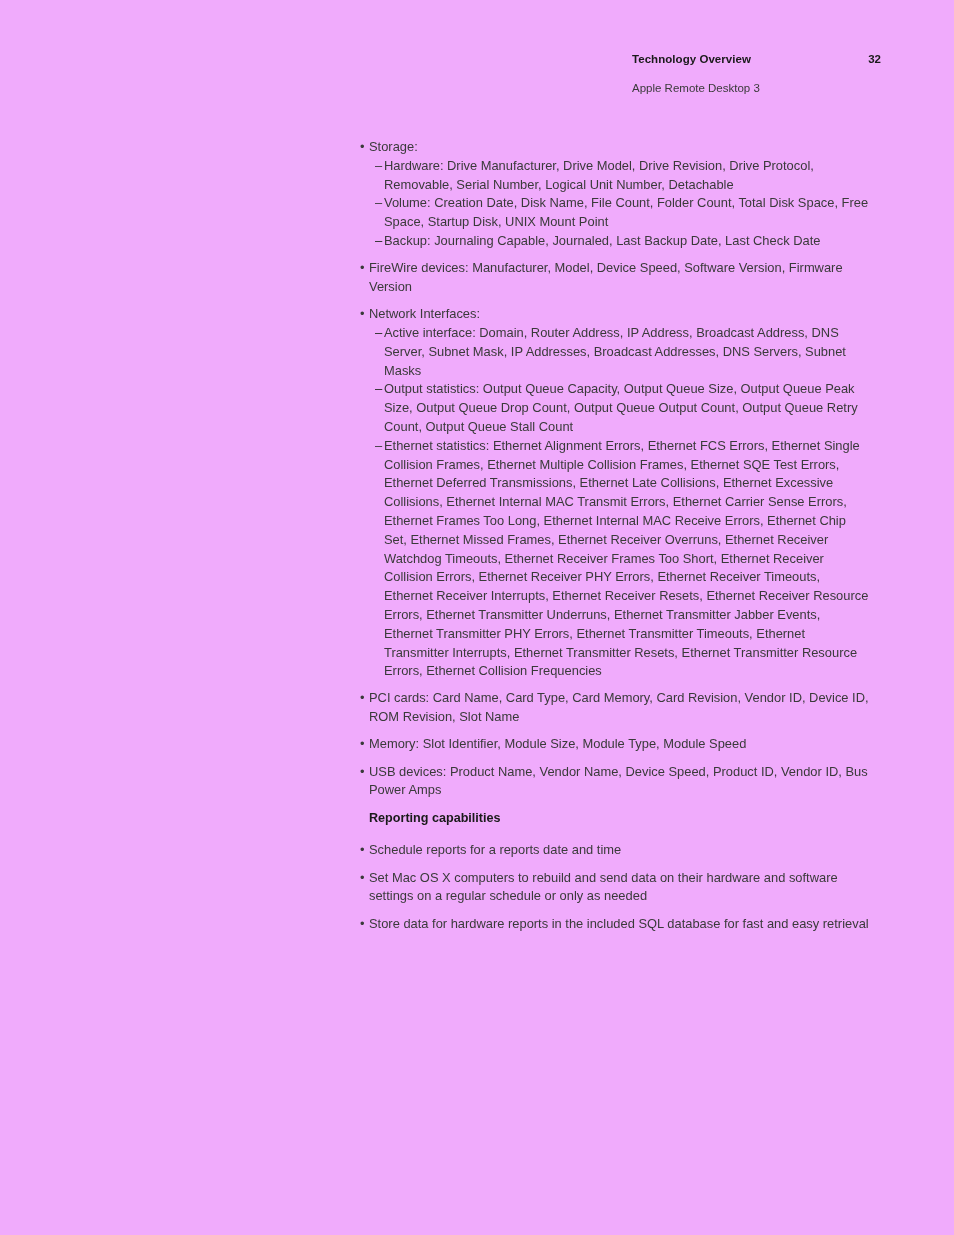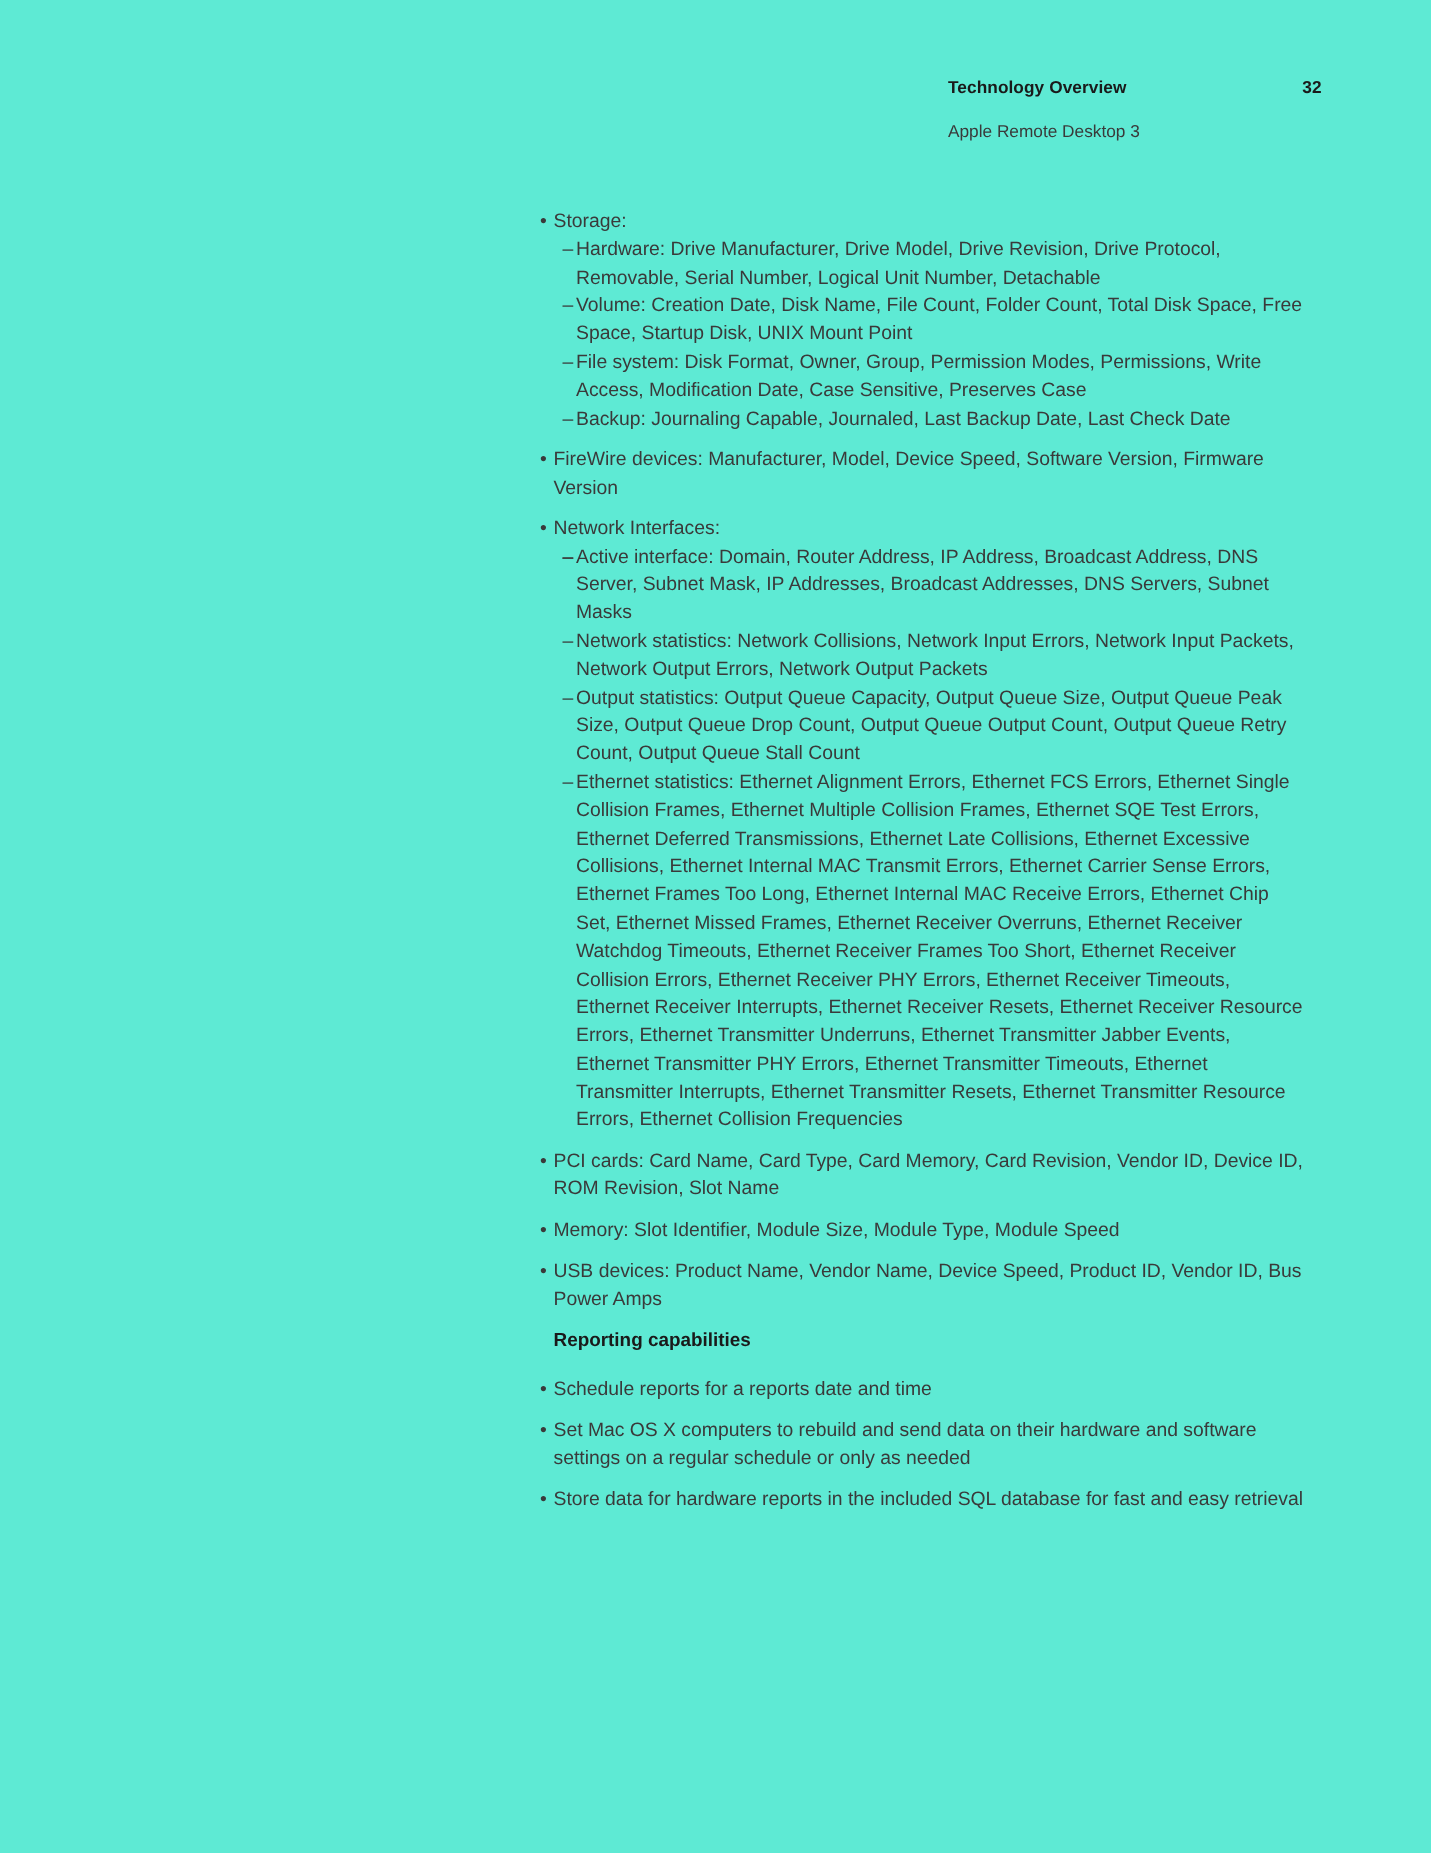--- a/index.html
+++ b/index.html
@@ -4,21 +4,21 @@
 <style>
   html, body {
     margin: 0;
     padding: 0;
     background: #ffffff;
   }
   .page {
     position: relative;
     width: 954px;
     height: 1235px;
-    background: #5eead4;
+    background: #f0abfc;
     font-family: "Liberation Sans", sans-serif;
     color: #3a3a3a;
     overflow: hidden;
   }
 
   
   .header {
     position: absolute;
     left: 632px;
     top: 52px;
@@ -134,21 +134,20 @@
       <div class="b2">
         <span class="mk">–</span>
         <span>Hardware: Drive Manufacturer, Drive Model, Drive Revision, Drive Protocol, Removable, Serial Number, Logical Unit Number, Detachable</span>
       </div>
       <div class="b2">
         <span class="mk">–</span>
         <span>Volume: Creation Date, Disk Name, File Count, Folder Count, Total Disk Space, Free Space, Startup Disk, UNIX Mount Point</span>
       </div>
       <div class="b2">
         <span class="mk">–</span>
-        <span>File system: Disk Format, Owner, Group, Permission Modes, Permissions, Write Access, Modification Date, Case Sensitive, Preserves Case</span>
       </div>
       <div class="b2">
         <span class="mk">–</span>
         <span>Backup: Journaling Capable, Journaled, Last Backup Date, Last Check Date</span>
       </div>
     </div>
 
     <div class="b1 tight">
       <span class="mk">•</span>
       <span>FireWire devices: Manufacturer, Model, Device Speed, Software Version, Firmware Version</span>
@@ -161,21 +160,20 @@
     <div class="sublist">
       <div class="b2">
         <span class="mk">–</span>
       </div>
       <div class="b2">
         <span class="mk">–</span>
         <span>Active interface: Domain, Router Address, IP Address, Broadcast Address, DNS Server, Subnet Mask, IP Addresses, Broadcast Addresses, DNS Servers, Subnet Masks</span>
       </div>
       <div class="b2">
         <span class="mk">–</span>
-        <span>Network statistics: Network Collisions, Network Input Errors, Network Input Packets, Network Output Errors, Network Output Packets</span>
       </div>
       <div class="b2">
         <span class="mk">–</span>
         <span>Output statistics: Output Queue Capacity, Output Queue Size, Output Queue Peak Size, Output Queue Drop Count, Output Queue Output Count, Output Queue Retry Count, Output Queue Stall Count</span>
       </div>
       <div class="b2">
         <span class="mk">–</span>
         <span>Ethernet statistics: Ethernet Alignment Errors, Ethernet FCS Errors, Ethernet Single Collision Frames, Ethernet Multiple Collision Frames, Ethernet SQE Test Errors, Ethernet Deferred Transmissions, Ethernet Late Collisions, Ethernet Excessive Collisions, Ethernet Internal MAC Transmit Errors, Ethernet Carrier Sense Errors, Ethernet Frames Too Long, Ethernet Internal MAC Receive Errors, Ethernet Chip Set, Ethernet Missed Frames, Ethernet Receiver Overruns, Ethernet Receiver Watchdog Timeouts, Ethernet Receiver Frames Too Short, Ethernet Receiver Collision Errors, Ethernet Receiver PHY Errors, Ethernet Receiver Timeouts, Ethernet Receiver Interrupts, Ethernet Receiver Resets, Ethernet Receiver Resource Errors, Ethernet Transmitter Underruns, Ethernet Transmitter Jabber Events, Ethernet Transmitter PHY Errors, Ethernet Transmitter Timeouts, Ethernet Transmitter Interrupts, Ethernet Transmitter Resets, Ethernet Transmitter Resource Errors, Ethernet Collision Frequencies</span>
       </div>
     </div>

